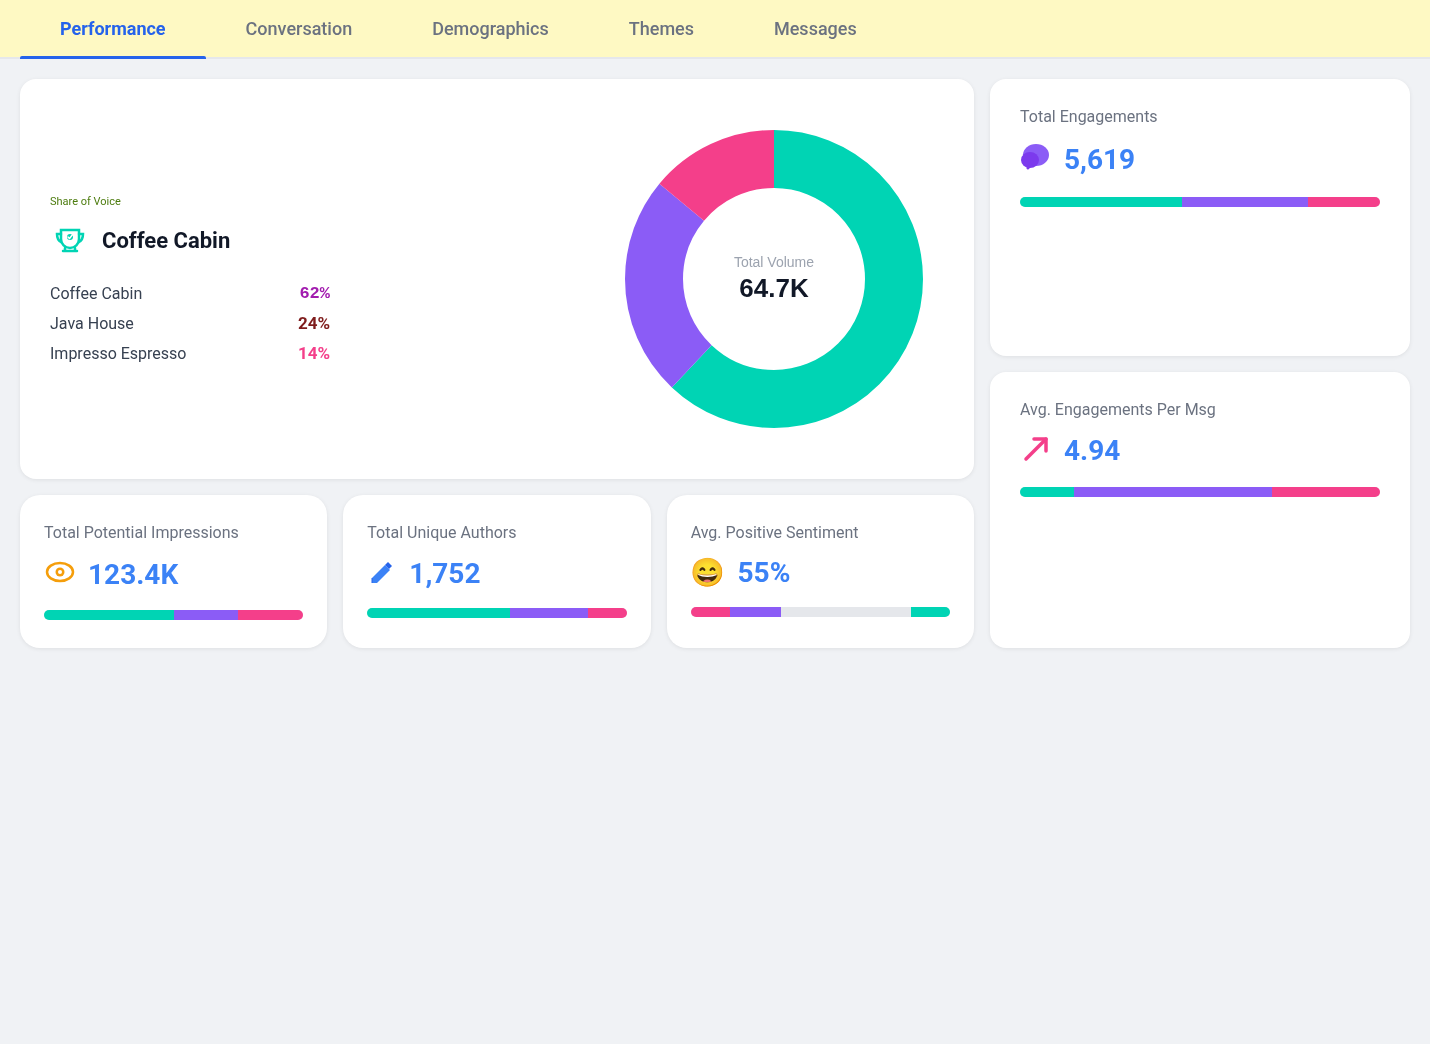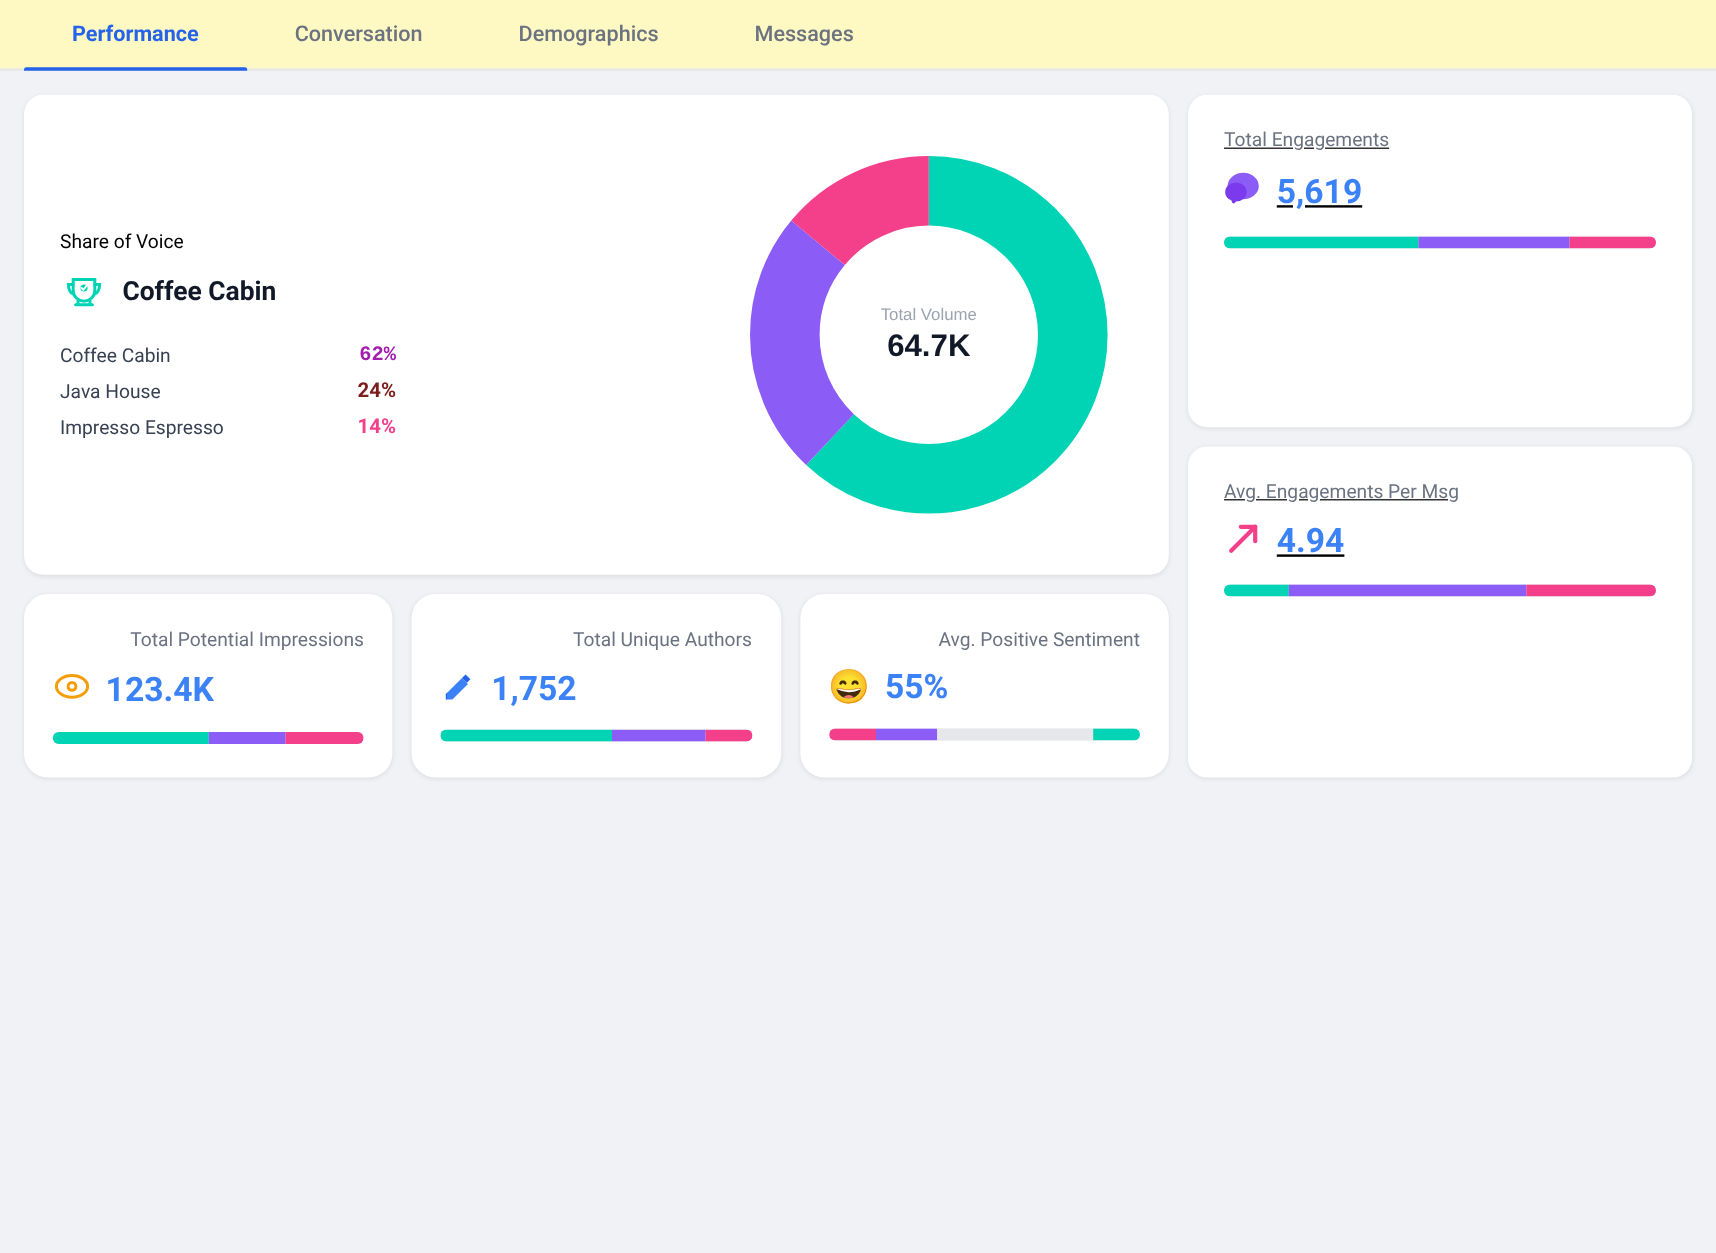--- a/index.html
+++ b/index.html
@@ -67,22 +67,22 @@
     }
     .sov-inner {
       display: flex;
       align-items: center;
       gap: 40px;
     }
     .sov-left {
       flex: 0 0 280px;
     }
     .sov-label {
-      font-size: 16px;
-      color: #000000;
+      font-size: 11px;
+      color: #4d7c0f;
       margin-bottom: 12px;
     }
     .sov-brand {
       display: flex;
       align-items: center;
       gap: 12px;
       margin-bottom: 24px;
     }
     .trophy-icon {
       width: 40px;
@@ -132,21 +132,20 @@
       display: flex;
       flex-direction: column;
       gap: 16px;
     }
     .metric-card {
       background: #fff;
       border-radius: 16px;
       padding: 28px 30px;
       box-shadow: 0 1px 4px rgba(0,0,0,0.08);
       flex: 1;
-      text-decoration: underline;
     }
     .metric-title {
       font-size: 16px;
       color: #6b7280;
       margin-bottom: 14px;
     }
     .metric-value-row {
       display: flex;
       align-items: center;
       gap: 12px;
@@ -179,39 +178,39 @@
       grid-row: 2;
       display: grid;
       grid-template-columns: 1fr 1fr 1fr;
       gap: 16px;
     }
     .bottom-card {
       background: #fff;
       border-radius: 20px;
       padding: 28px 24px;
       box-shadow: 0 1px 4px rgba(0,0,0,0.08);
-      text-align: right;
     }
 
     
     .sentiment-bar {
       height: 10px;
       border-radius: 6px;
       background: #e5e7eb;
       display: flex;
       overflow: hidden;
     }
   </style>
 </head>
 <body>
 
 <nav class="nav-tabs">
   <div class="nav-tab active">Performance</div>
   <div class="nav-tab">Conversation</div>
   <div class="nav-tab">Demographics</div>
+  <div class="nav-tab">Themes</div>
   <div class="nav-tab">Messages</div>
 </nav>
 
 <div class="main-content">
 
   <div class="card sov-card">
     <div class="sov-inner">
       <div class="sov-left">
         <div class="sov-label">Share of Voice</div>
         <div class="sov-brand">

